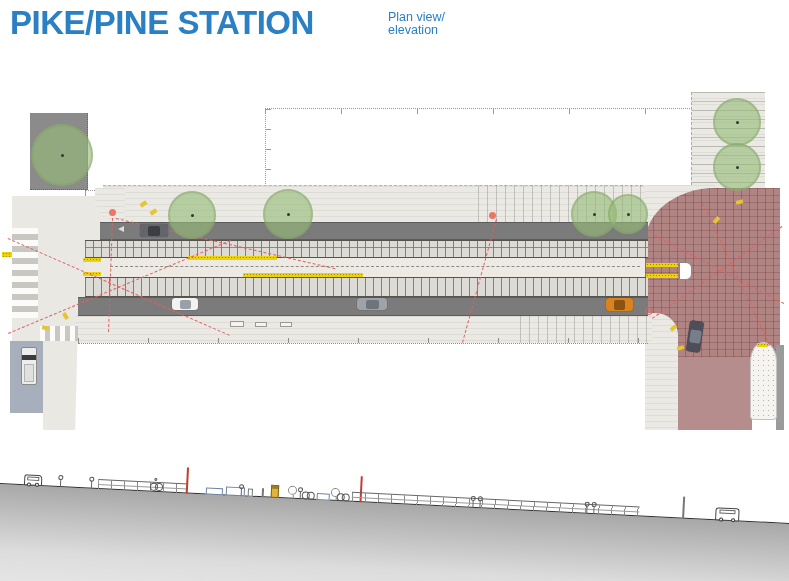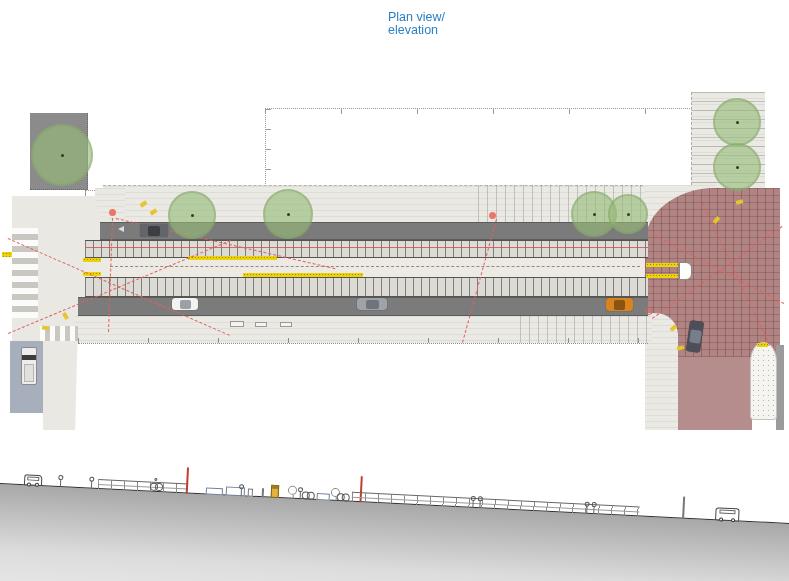--- a/index.html
+++ b/index.html
@@ -86,20 +86,21 @@
   .ehead{position:absolute;width:3px;height:3px;border:1px solid #555;border-radius:50%;}
   .ecar{position:absolute;border:1px solid #444;border-radius:3px 3px 1px 1px;background:#fff;}
   .ewin{position:absolute;left:15%;right:15%;top:1px;height:4px;border:1px solid #666;background:#fff;}
   .ewheel{position:absolute;bottom:-2px;width:4px;height:4px;border:1px solid #333;border-radius:50%;background:#fff;}
 </style>
 </head>
 <body>
 
 <div class="canvas">
 
+  <div class="title">PIKE/PINE STATION</div>
   <div class="subtitle">
     <div>Plan view/</div>
     <div>elevation</div>
   </div>
 
   <div class="abs" style="left:0;top:0;width:789px;height:440px;">
 
     <div class="pave" style="left:12px;top:196px;width:115px;height:147px;"></div>
     <div class="pave" style="left:40px;top:318px;width:40px;height:112px;clip-path:polygon(0% 0%,95% 0%,88% 100%,8% 100%);"></div>
 

